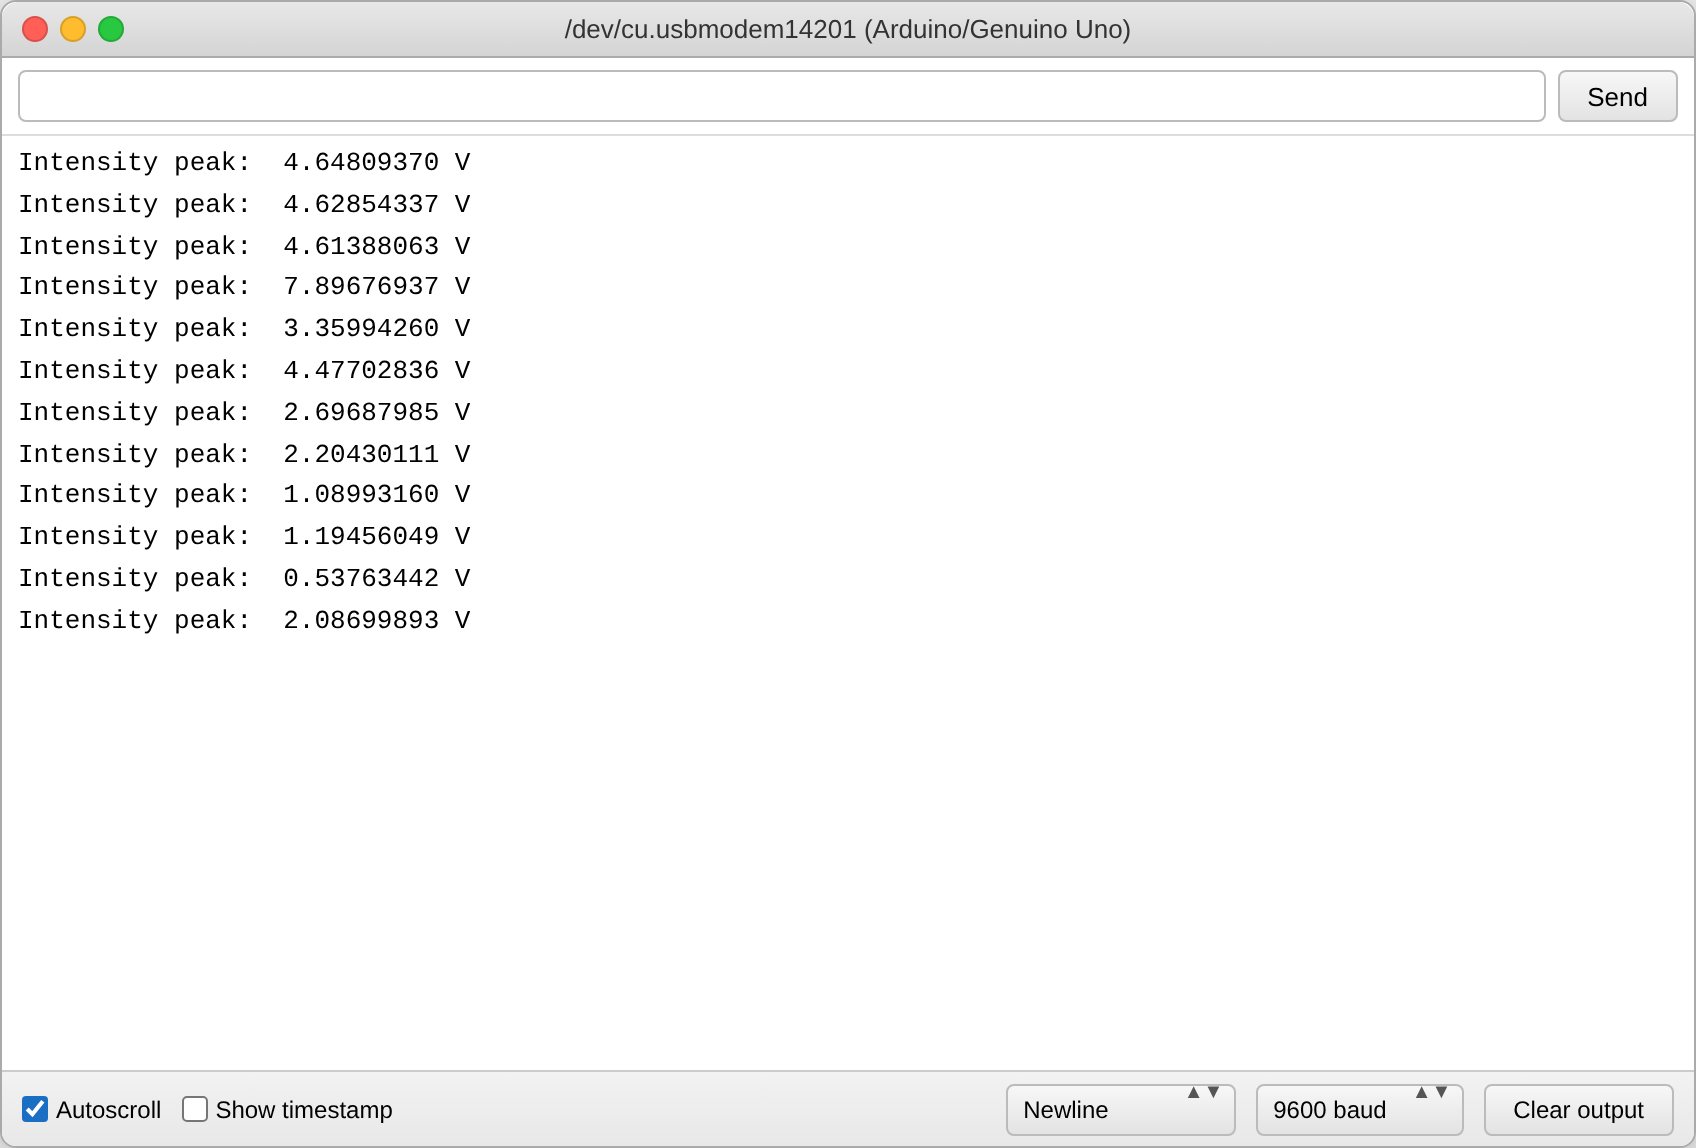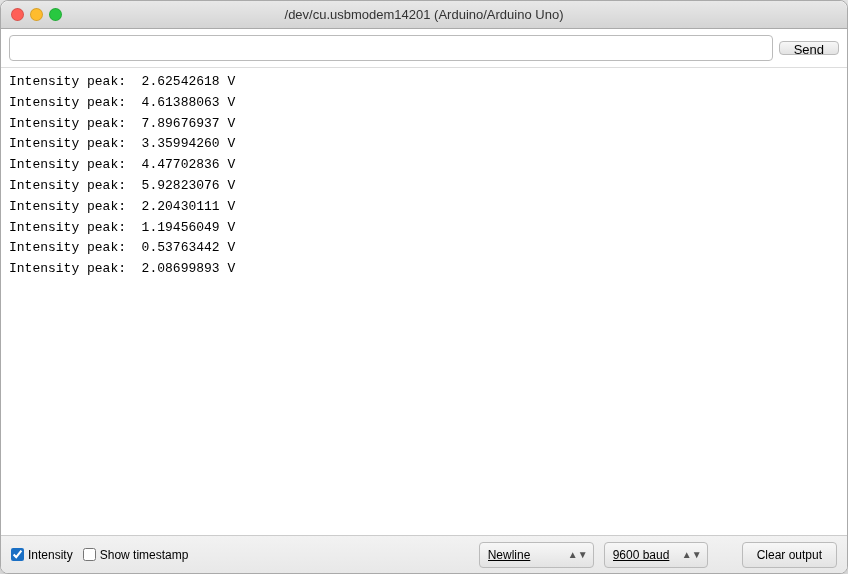--- a/index.html
+++ b/index.html
@@ -82,21 +82,21 @@
       height: 26px;
       border: 1px solid #bbb;
       border-radius: 4px;
       padding: 0 6px;
       font-size: 13px;
       outline: none;
       background: #fff;
     }
 
     .send-button {
-      height: 14px;
+      height: 26px;
       padding: 0 14px;
       background: linear-gradient(to bottom, #f7f7f7, #e3e3e3);
       border: 1px solid #bbb;
       border-radius: 4px;
       font-size: 13px;
       cursor: pointer;
       white-space: nowrap;
     }
 
     .output-area {
@@ -146,22 +146,21 @@
       user-select: none;
     }
 
     .spacer {
       flex: 1;
     }
 
     .select-wrapper {
       position: relative;
       display: inline-flex;
-      align-items: center;
-      text-decoration: underline;
+      align-items: flex-start;
     }
 
     .status-select {
       height: 26px;
       padding: 0 24px 0 8px;
       border: 1px solid #bbb;
       border-radius: 4px;
       background: linear-gradient(to bottom, #f7f7f7, #e3e3e3);
       font-size: 12px;
       appearance: none;
@@ -183,60 +182,61 @@
 
     .clear-button {
       height: 26px;
       padding: 0 14px;
       background: linear-gradient(to bottom, #f7f7f7, #e3e3e3);
       border: 1px solid #bbb;
       border-radius: 4px;
       font-size: 12px;
       cursor: pointer;
       white-space: nowrap;
-      margin-left: 24px;
     }
   </style>
 </head>
 <body>
 
 <div class="window">
 
   <div class="title-bar">
     <div class="traffic-lights">
       <div class="traffic-light close"></div>
       <div class="traffic-light minimize"></div>
       <div class="traffic-light maximize"></div>
     </div>
-    <span class="title-text">/dev/cu.usbmodem14201 (Arduino/Arduino Uno)</span>
+    <span class="title-text">/dev/cu.usbmodem14201 (Arduino/Genuino Uno)</span>
   </div>
 
   <div class="toolbar">
     <input class="input-field" type="text" placeholder="" style="">
     <button class="send-button">Send</button>
   </div>
 
   <div class="output-area" id="output-container">
-  <span class="output-line">Intensity peak:  2.62542618 V</span>
+  <span class="output-line">Intensity peak:  4.64809370 V</span>
+      <span class="output-line">Intensity peak:  4.62854337 V</span>
       <span class="output-line">Intensity peak:  4.61388063 V</span>
       <span class="output-line">Intensity peak:  7.89676937 V</span>
       <span class="output-line">Intensity peak:  3.35994260 V</span>
       <span class="output-line">Intensity peak:  4.47702836 V</span>
-      <span class="output-line">Intensity peak:  5.92823076 V</span>
+      <span class="output-line">Intensity peak:  2.69687985 V</span>
       <span class="output-line">Intensity peak:  2.20430111 V</span>
+      <span class="output-line">Intensity peak:  1.08993160 V</span>
       <span class="output-line">Intensity peak:  1.19456049 V</span>
       <span class="output-line">Intensity peak:  0.53763442 V</span>
       <span class="output-line">Intensity peak:  2.08699893 V</span>
     </div>
 
   <div class="status-bar">
 
     <label class="checkbox-wrapper">
       <input type="checkbox" id="autoscroll-cb" checked="" style="">
-      <span class="checkbox-label">Intensity</span>
+      <span class="checkbox-label">Autoscroll</span>
     </label>
 
     <label class="checkbox-wrapper">
       <input type="checkbox" id="timestamp-cb" style="">
       <span class="checkbox-label">Show timestamp</span>
     </label>
 
     <div class="spacer"></div>
 
     <div class="select-wrapper">

